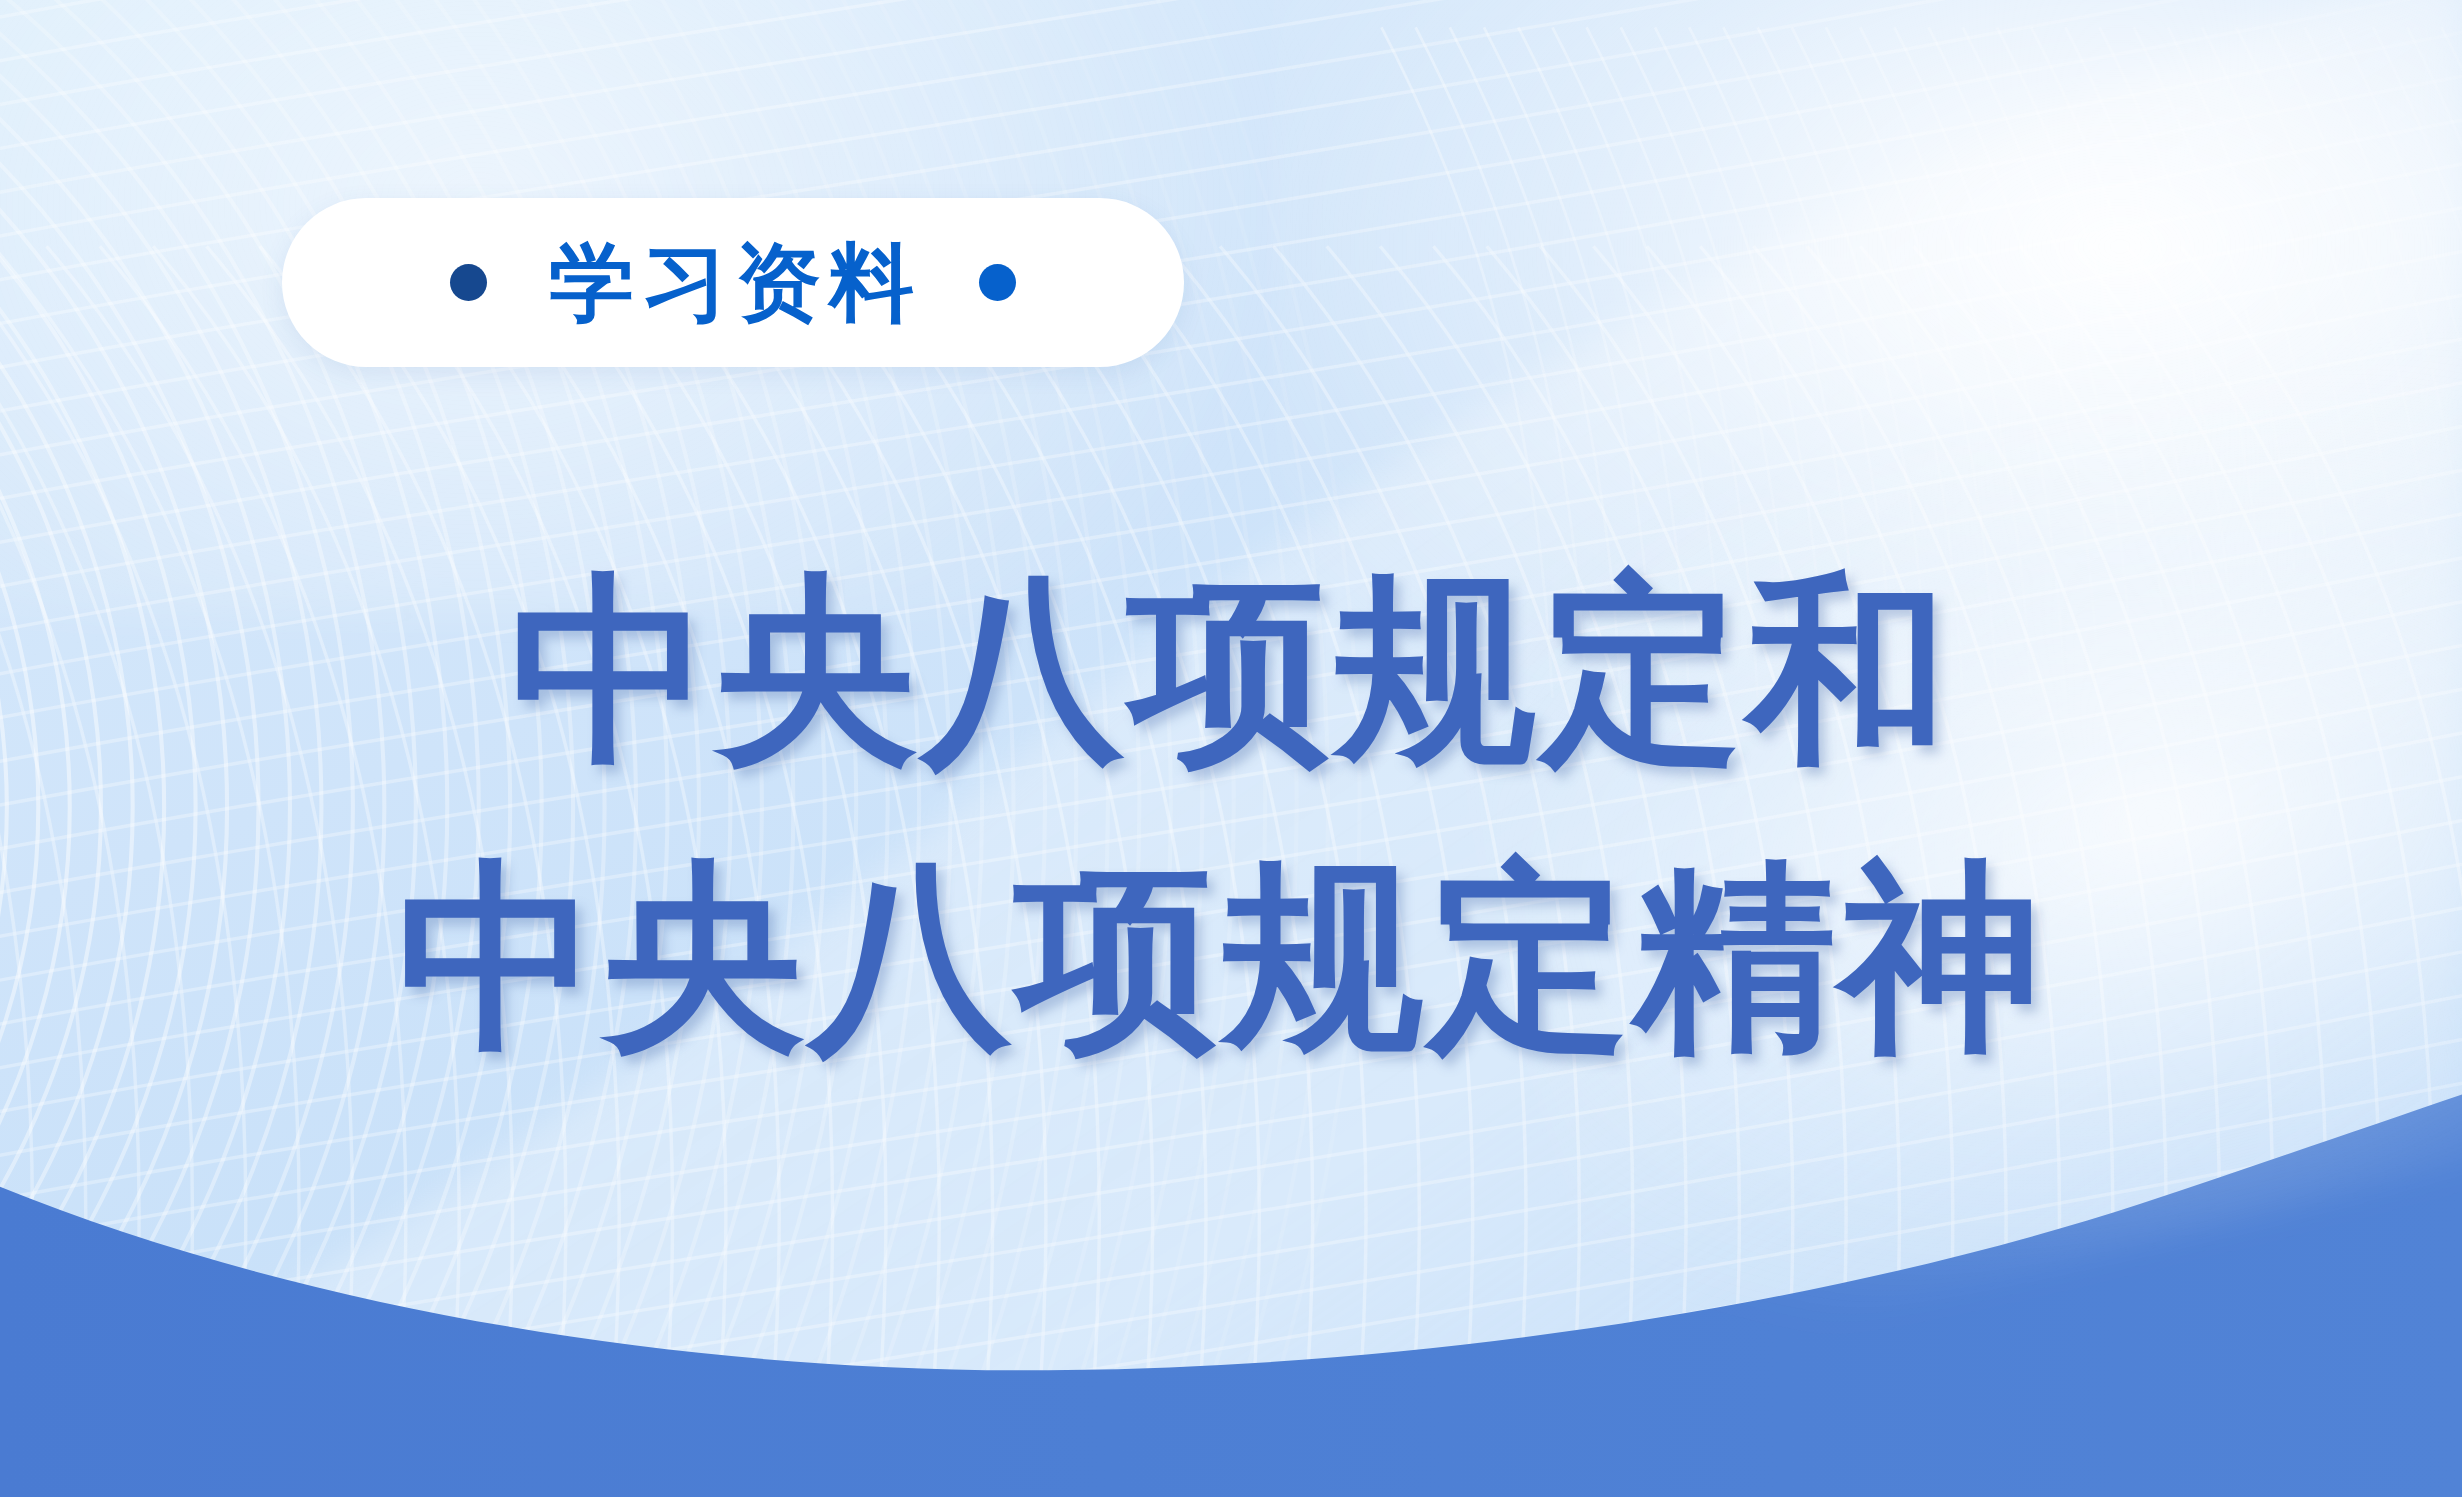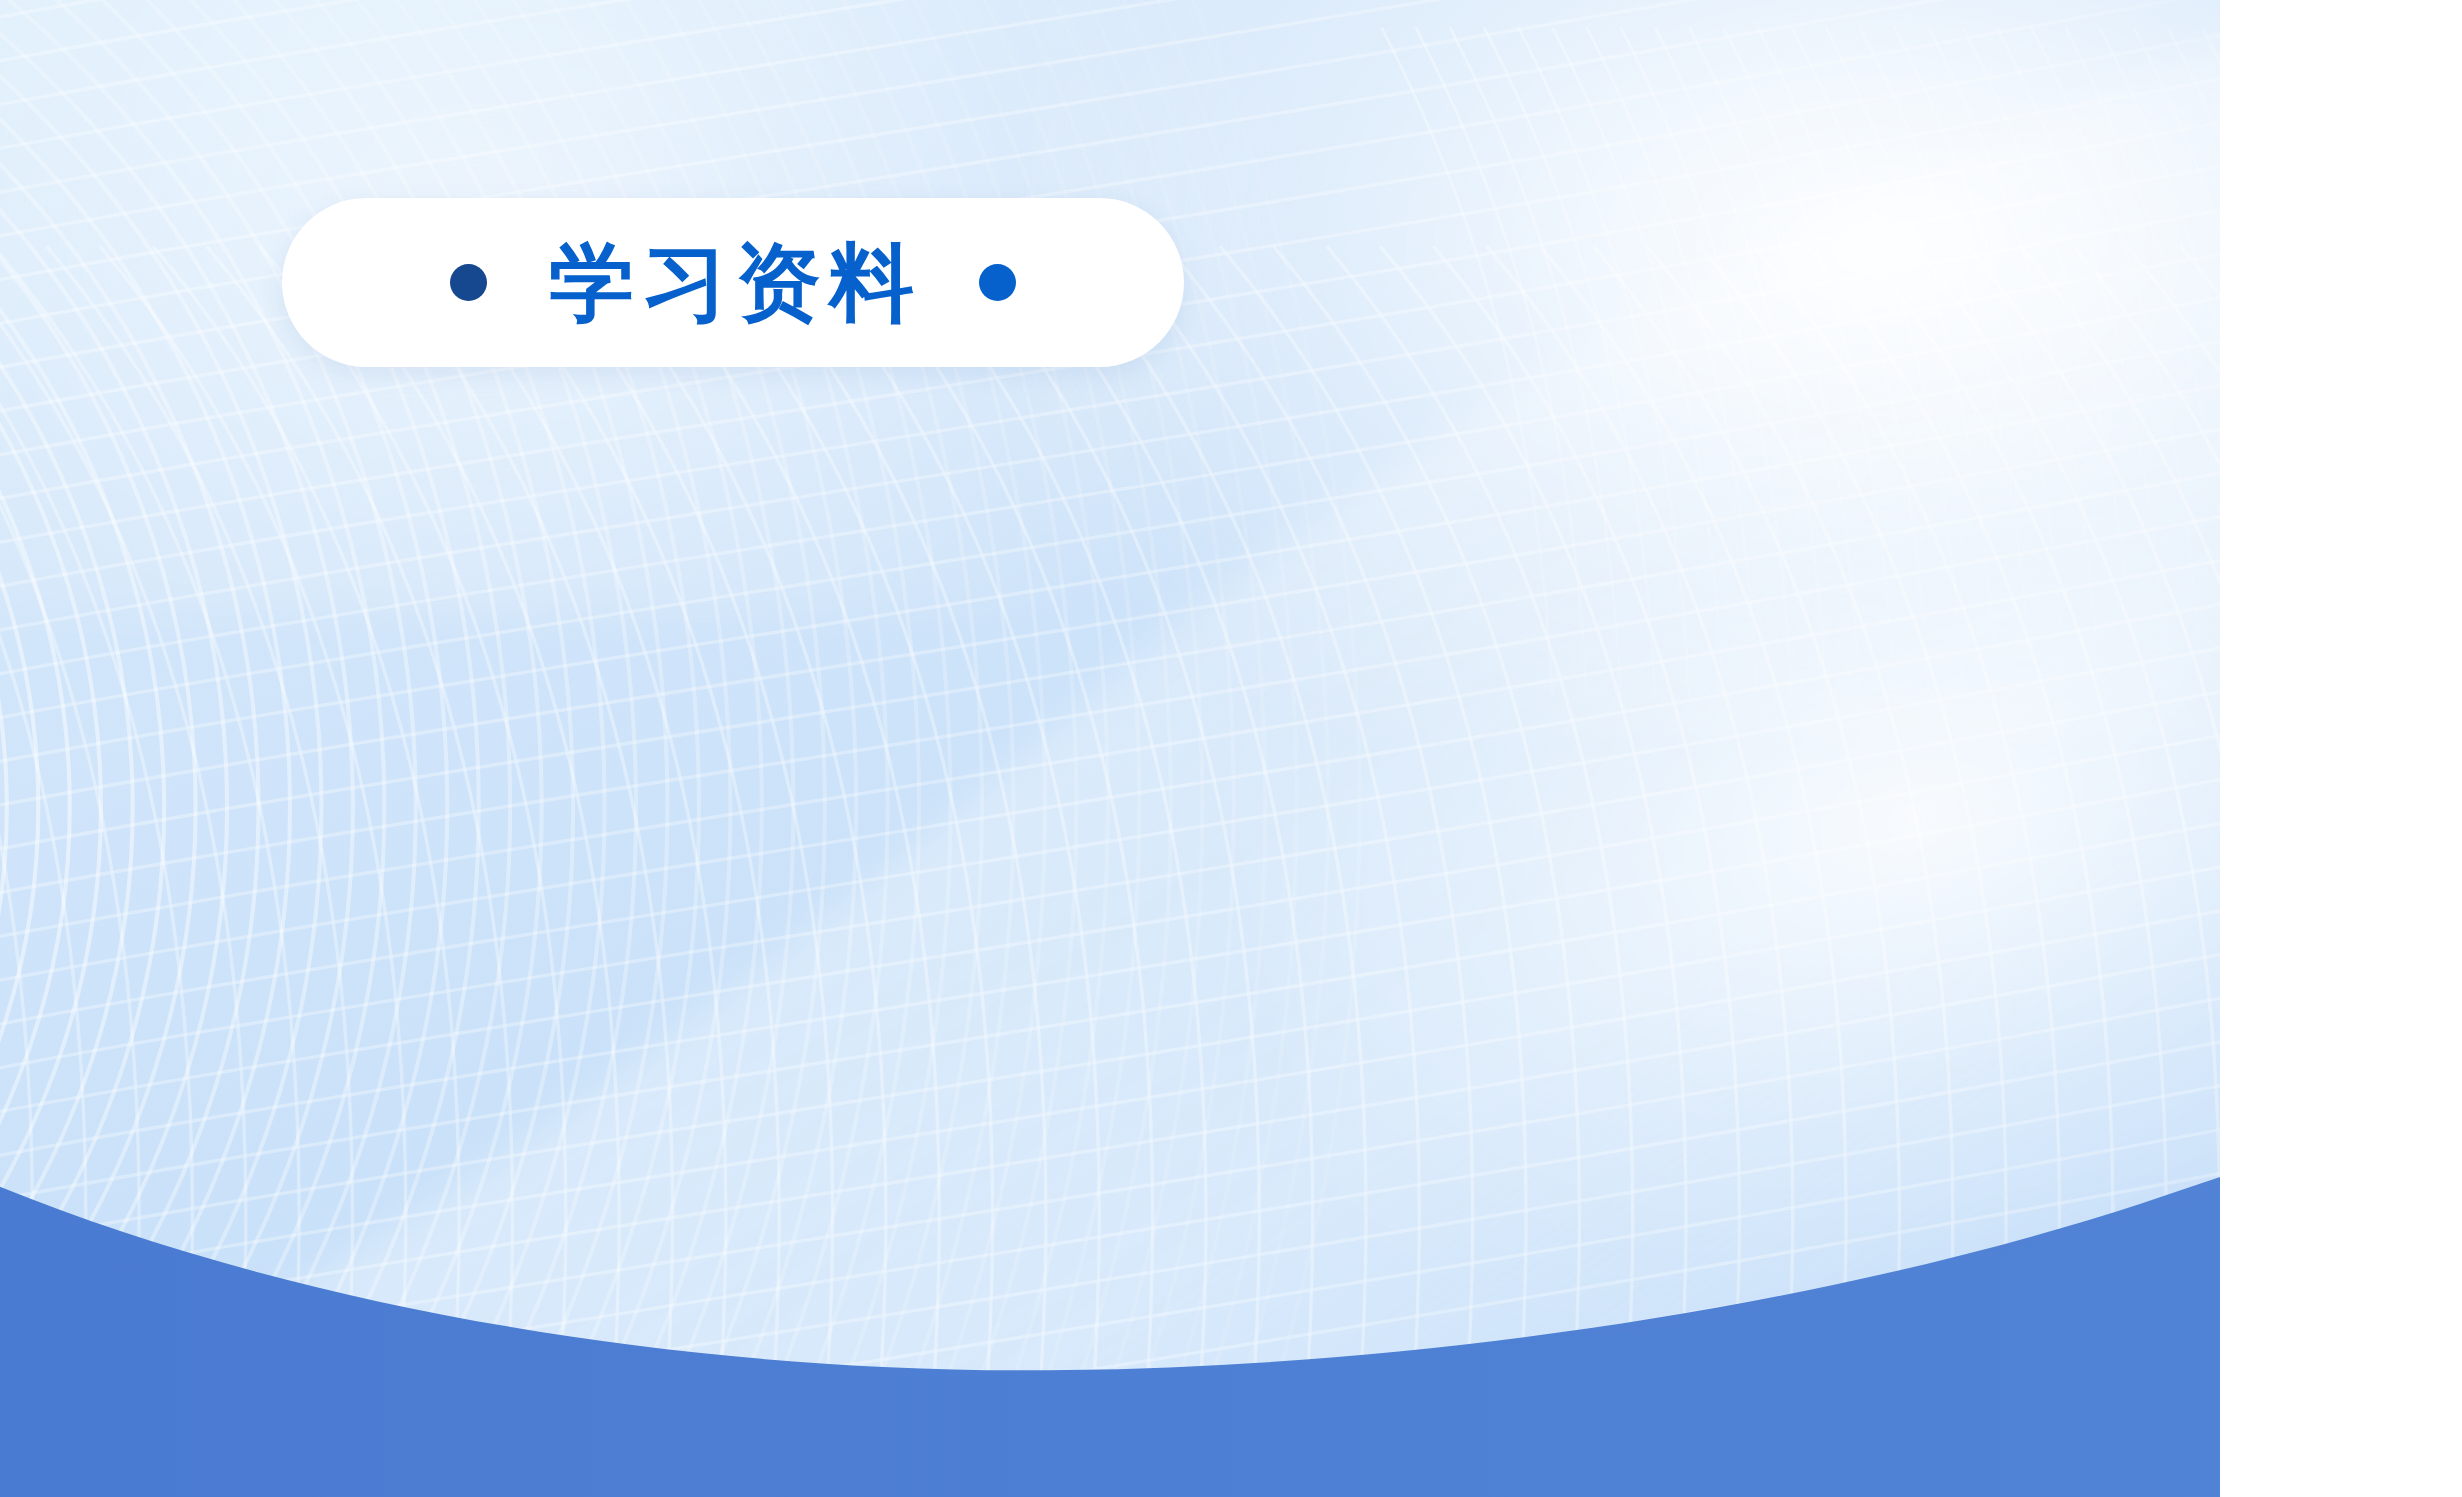--- a/index.html
+++ b/index.html
@@ -3,21 +3,21 @@
 <meta charset="utf-8">
 <style>
   html, body {
     margin: 0;
     padding: 0;
     background: #ffffff;
   }
 
   #poster {
     position: relative;
-    width: 2220px;
+    width: 2462px;
     height: 1498px;
     overflow: hidden;
     font-family: "Liberation Sans", "DejaVu Sans", sans-serif;
     background: #d9eafb;
   }
 
   
   .bg-base {
     position: absolute;
     inset: 0;
@@ -462,15 +462,19 @@
 
   <div class="glow-ur"></div>
   <div class="glow-mr"></div>
 
   <div class="badge">
     <span class="badge-dot left"></span>
     <span class="badge-text">学习资料</span>
     <span class="badge-dot right"></span>
   </div>
 
+  <div class="headline">
+    <span class="hl-line one">中央八项规定和</span>
+    <span class="hl-line two">中央八项规定精神</span>
+  </div>
 
 </div>
 
 
 </body></html>

